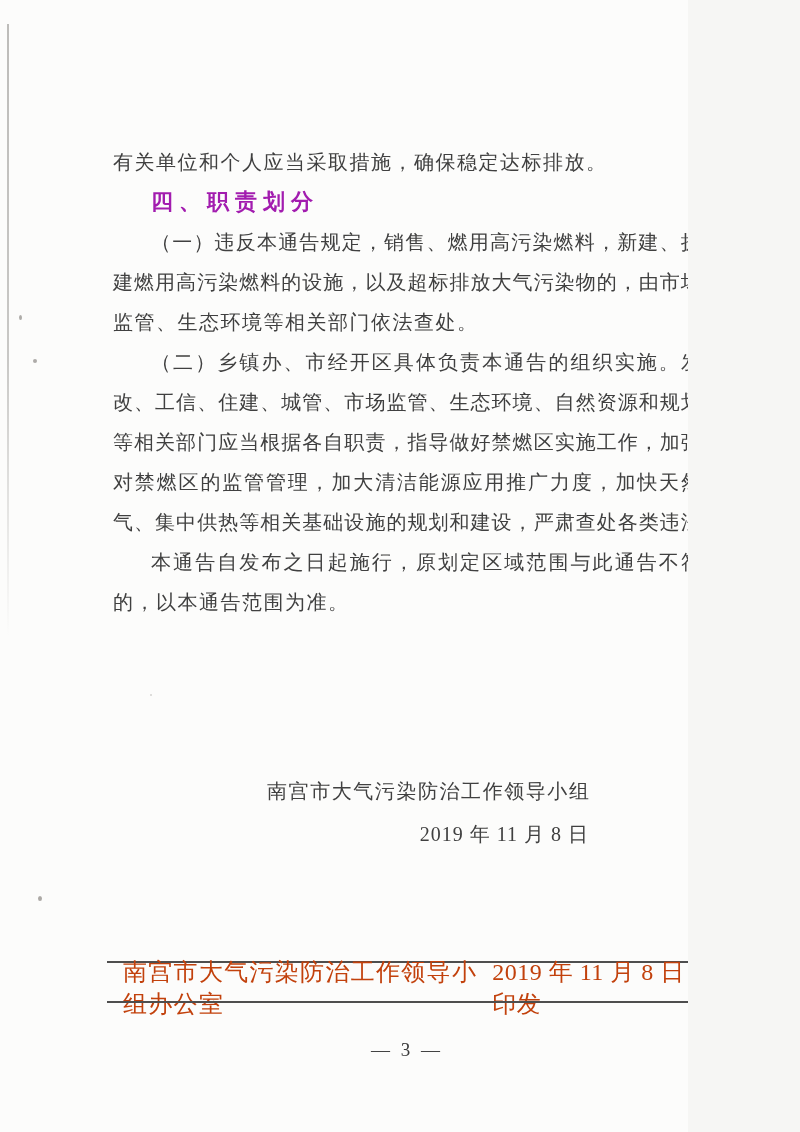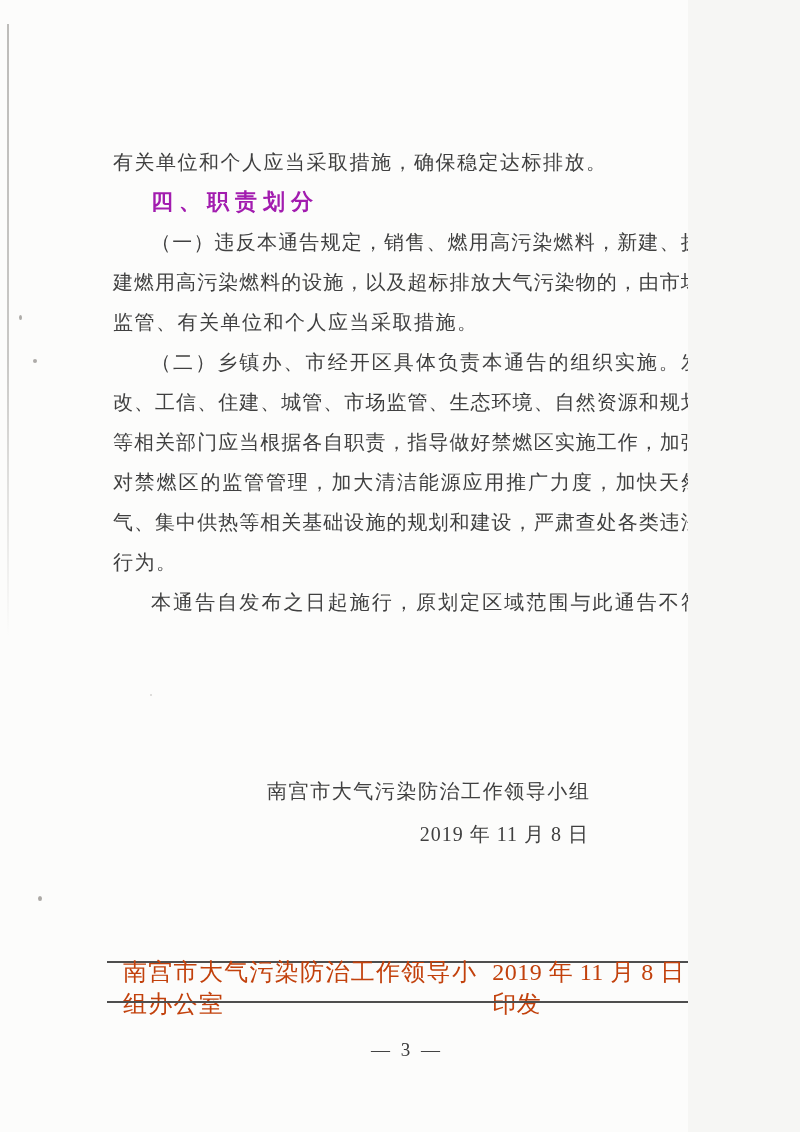--- a/index.html
+++ b/index.html
@@ -142,21 +142,21 @@
         <span>气</span>
         <span>污</span>
         <span>染</span>
         <span>物</span>
         <span>的</span>
         <span>，</span>
         <span>由</span>
         <span>市</span>
         <span>场</span>
       </div>
-    <div class="line plain">监管、有关单位和个人应当采取措施。</div>
+    <div class="line plain">监管、生态环境等相关部门依法查处。</div>
 
     <div class="line spread indent">
         <span>（</span>
         <span>二</span>
         <span>）</span>
         <span>乡</span>
         <span>镇</span>
         <span>办</span>
         <span>、</span>
         <span>市</span>
@@ -290,21 +290,20 @@
         <span>，</span>
         <span>严</span>
         <span>肃</span>
         <span>查</span>
         <span>处</span>
         <span>各</span>
         <span>类</span>
         <span>违</span>
         <span>法</span>
       </div>
-    <div class="line plain">行为。</div>
 
     <div class="line spread indent">
         <span>本</span>
         <span>通</span>
         <span>告</span>
         <span>自</span>
         <span>发</span>
         <span>布</span>
         <span>之</span>
         <span>日</span>
@@ -319,20 +318,21 @@
         <span>域</span>
         <span>范</span>
         <span>围</span>
         <span>与</span>
         <span>此</span>
         <span>通</span>
         <span>告</span>
         <span>不</span>
         <span>符</span>
       </div>
+    <div class="line plain">的，以本通告范围为准。</div>
   </div>
 
   <div class="signature">
     <div class="org">
         <span>南</span>
         <span>宫</span>
         <span>市</span>
         <span>大</span>
         <span>气</span>
         <span>污</span>

